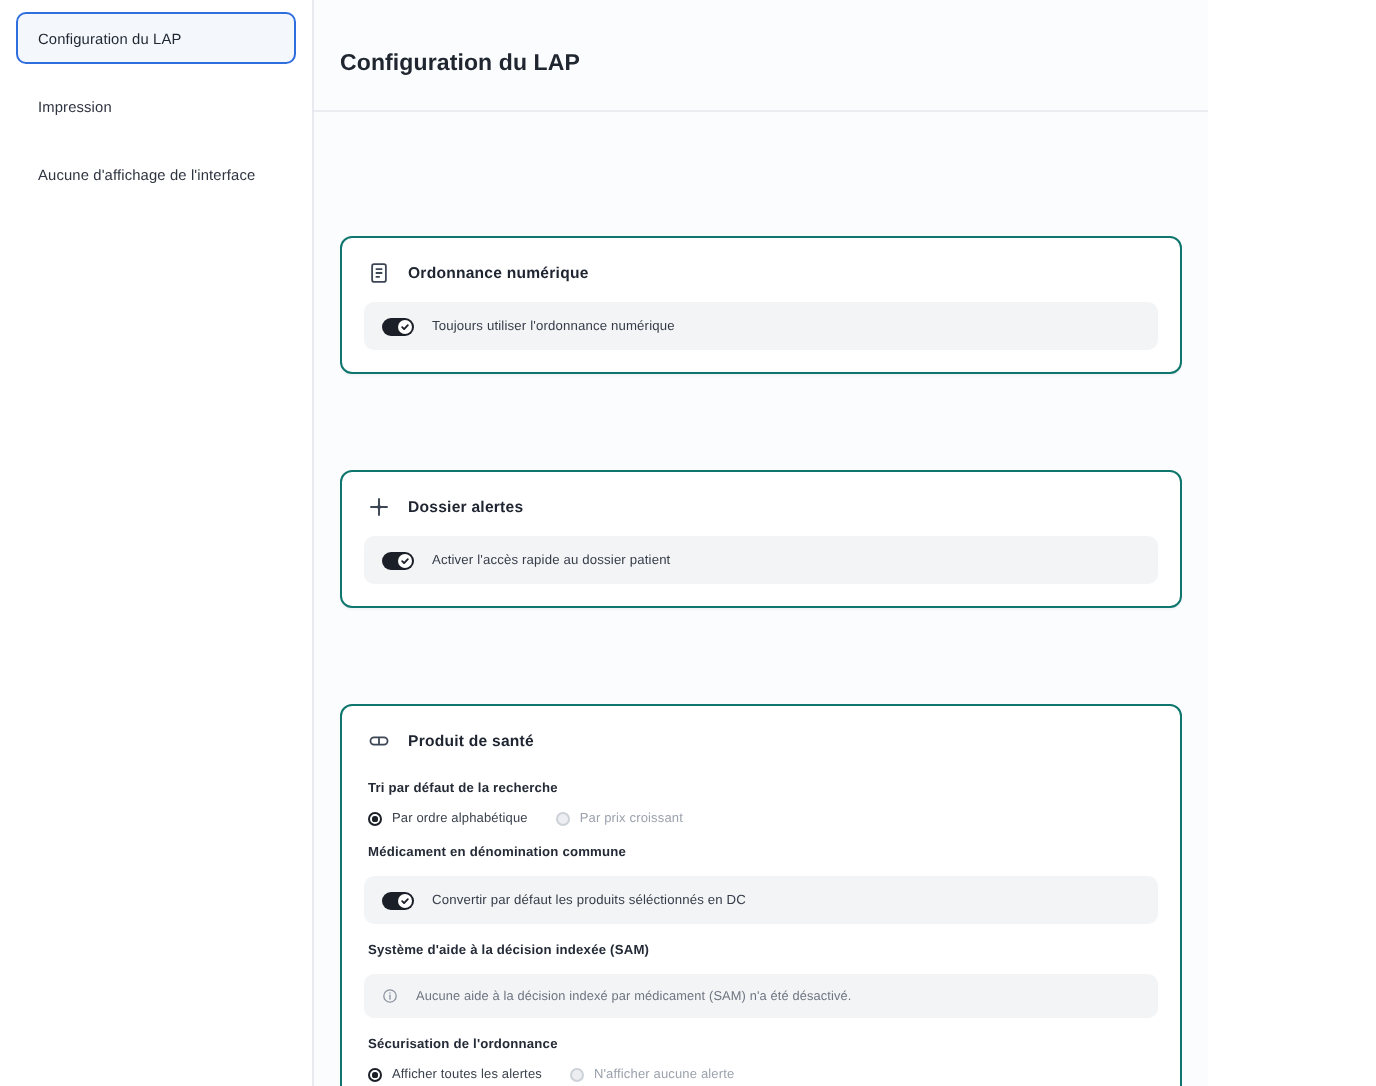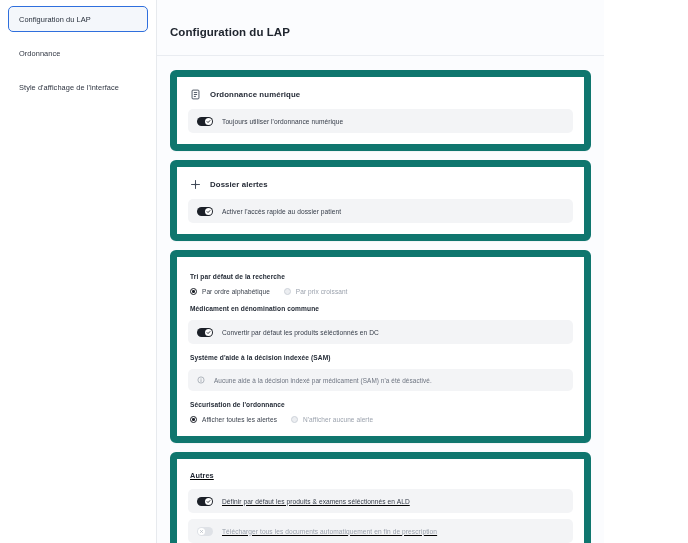--- a/index.html
+++ b/index.html
@@ -66,25 +66,26 @@
     height: 1px;
     background: #e9ecf1;
     margin: 17px 0 0 0;
   }
   .content {
     padding: 14px 13px 0 13px;
   }
 
   .card {
     background: #ffffff;
-    border: 7px solid #0f766e;
+    border: 1px solid #0f766e;
     border-radius: 6px;
     box-shadow: 0 1px 1px rgba(24,35,60,.035);
     margin-bottom: 9px;
     padding: 10px 11px 11px 11px;
+    margin-top: 48px;
   }
 
   .card-head {
     display: flex;
     align-items: center;
     gap: 9px;
     padding: 2px 0 9px 2px;
   }
   .card-head .ttl {
     font-size: 7.8px;
@@ -189,24 +190,24 @@
 </head>
 <body>
 
 <div class="app">
 
   <nav class="sidebar">
     <div class="nav-item selected">
       <span>Configuration du LAP</span>
     </div>
     <div class="nav-item">
-      <span>Ordonnance</span>
+      <span>Impression</span>
     </div>
     <div class="nav-item">
-      <span>Style d'affichage de l'interface</span>
+      <span>Aucune d'affichage de l'interface</span>
     </div>
   </nav>
 
   <main class="main">
 
     <div class="page-title">Configuration du LAP</div>
     <div class="title-rule"></div>
 
     <div class="content">
 
@@ -248,20 +249,29 @@
               <svg viewBox="0 0 12 12" fill="none" stroke="currentColor" stroke-width="2.2" stroke-linecap="round" stroke-linejoin="round">
                 <path d="M2.6 6.2 L4.9 8.5 L9.4 3.8"></path>
               </svg>
             </span>
           </span>
           <span class="lbl">Activer l'accès rapide au dossier patient</span>
         </div>
       </section>
 
       <section class="card">
+        <div class="card-head">
+          <span class="sec-icon">
+            <svg viewBox="0 0 16 16" fill="none" stroke="currentColor" stroke-width="1.3">
+              <rect x="1.8" y="5.4" width="12.4" height="5.2" rx="2.6"></rect>
+              <path d="M8 5.4v5.2"></path>
+            </svg>
+          </span>
+          <span class="ttl">Produit de santé</span>
+        </div>
 
         <div class="field-label first">Tri par défaut de la recherche</div>
         <div class="radio-group">
           <label class="radio-opt">
             <span class="radio checked"></span>
             <span class="rl">Par ordre alphabétique</span>
           </label>
           <label class="radio-opt muted">
             <span class="radio"></span>
             <span class="rl">Par prix croissant</span>

